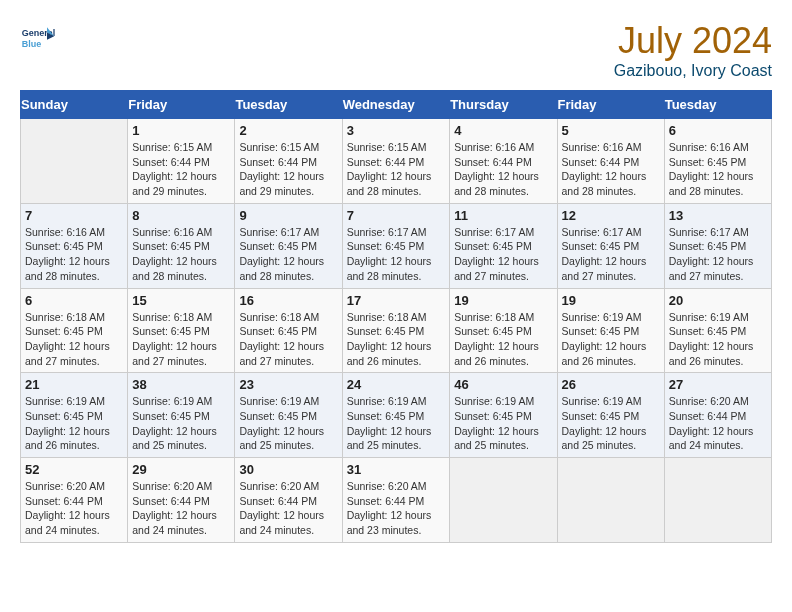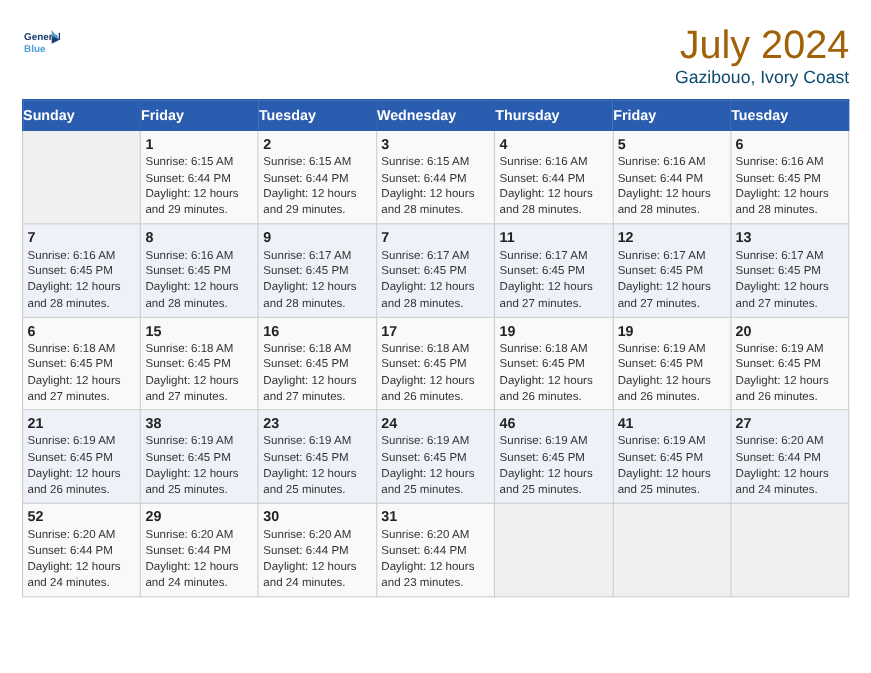--- a/index.html
+++ b/index.html
@@ -215,21 +215,21 @@
         </td>
         <td>
           <span class="day-number">24</span>
           <div class="day-info">Sunrise: 6:19 AM<br>Sunset: 6:45 PM<br>Daylight: 12 hours and 25 minutes.</div>
         </td>
         <td>
           <span class="day-number">46</span>
           <div class="day-info">Sunrise: 6:19 AM<br>Sunset: 6:45 PM<br>Daylight: 12 hours and 25 minutes.</div>
         </td>
         <td>
-          <span class="day-number">41</span>
+          <span class="day-number">26</span>
           <div class="day-info">Sunrise: 6:19 AM<br>Sunset: 6:45 PM<br>Daylight: 12 hours and 25 minutes.</div>
         </td>
         <td>
           <span class="day-number">27</span>
           <div class="day-info">Sunrise: 6:20 AM<br>Sunset: 6:44 PM<br>Daylight: 12 hours and 24 minutes.</div>
         </td>
       </tr>
       <tr>
         <td>
           <span class="day-number">52</span>

